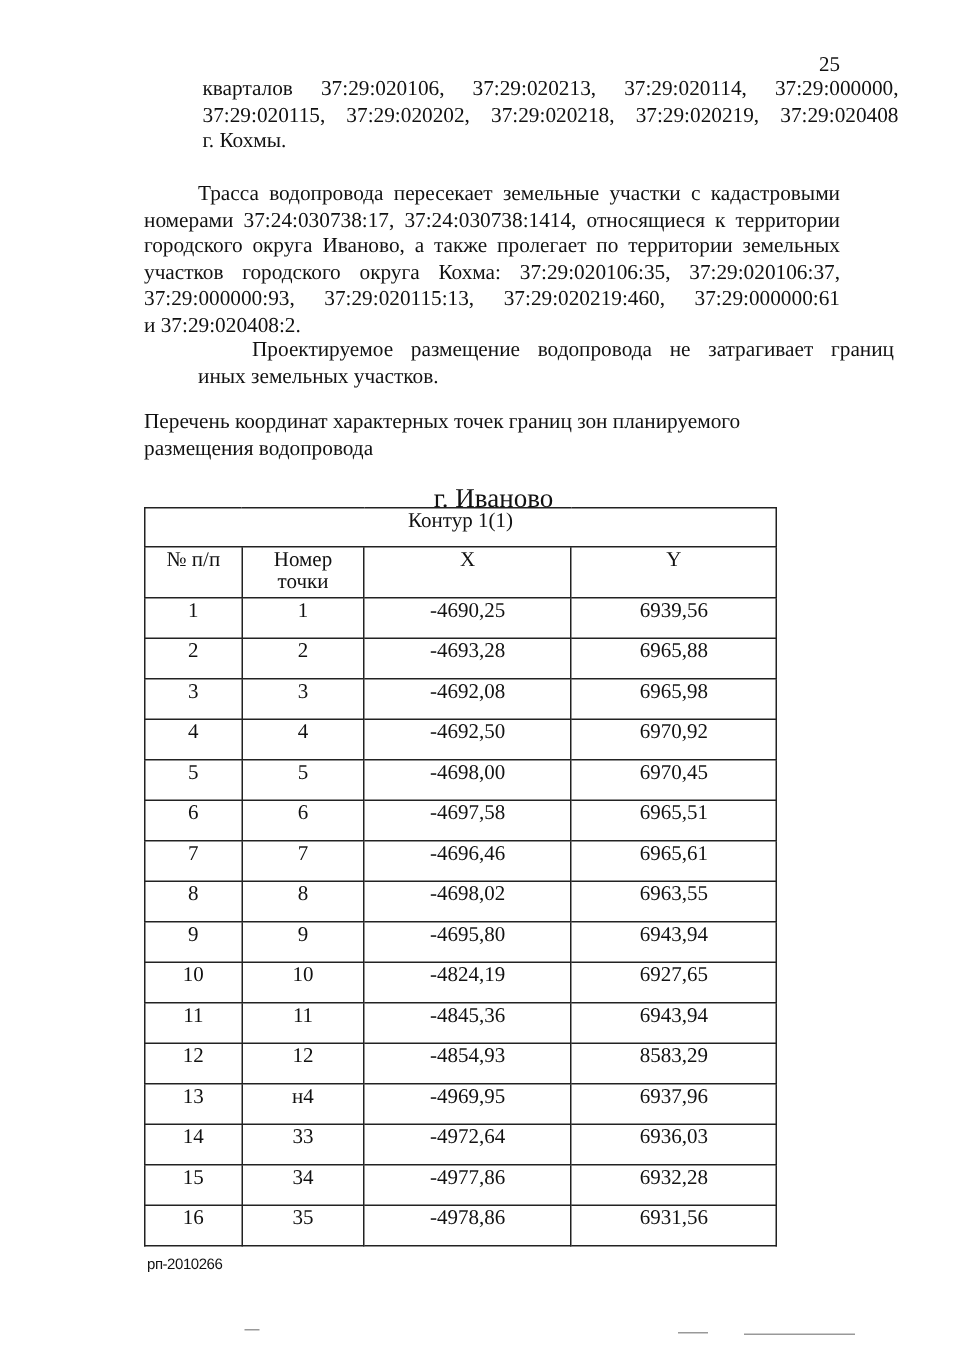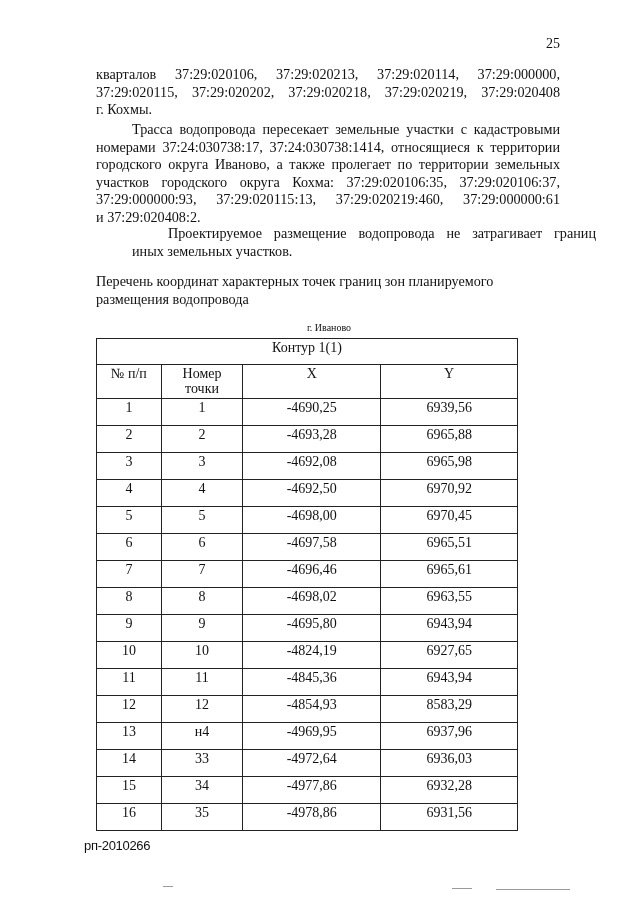--- a/index.html
+++ b/index.html
@@ -4,38 +4,38 @@
 <style>
   html, body { margin: 0; padding: 0; }
   body {
     width: 640px; height: 905px; background: #ffffff; position: relative; overflow: hidden;
     font-family: "Liberation Serif", "DejaVu Serif", serif; color: #111;
   }
   .page-number { position: absolute; top: 36px; left: 546px; font-size: 14px; text-align: center; }
   .para { position: absolute; left: 96px; width: 464px; font-size: 14.2px; line-height: 17.6px; text-align: justify; }
   .para .line { display: block; text-align: justify; text-align-last: justify; white-space: nowrap; }
   .para .line.last { text-align-last: left; }
-  .p1 { top: 66px; }
+  .p1 { top: 51px; margin-left: 39px; }
   .p2 { top: 121px; }
   .p2 .indent, .p3 .indent { padding-left: 36px; }
   .p3 { top: 225px; margin-left: 36px; }
   .title { position: absolute; top: 272px; left: 96px; width: 466px; text-align: left; font-size: 14.2px; line-height: 18px; }
-  .city { position: absolute; top: 322px; left: 96px; width: 466px; text-align: center; font-size: 10px; }
+  .city { position: absolute; top: 322px; left: 96px; width: 466px; text-align: center; font-size: 18px; }
   table.coords {
     position: absolute; top: 338px; left: 96px; width: 422px; border-collapse: collapse;
     font-size: 14px;
   }
   table.coords td, table.coords th {
     border: 1px solid #222; font-weight: normal; text-align: center; vertical-align: top; padding: 1px 2px 0 2px;
   }
   .contour-row th { height: 24px; }
   .head-row th { height: 32px; line-height: 15px; }
   .data-row td { height: 25px; }
   col.c1 { width: 73px; } col.c2 { width: 88px; } col.c3 { width: 153px; } col.c4 { width: 152px; }
-  .footer-code { position: absolute; top: 838px; left: 84px; font-family: "Liberation Sans", "DejaVu Sans", sans-serif; font-size: 13px; letter-spacing: -0.3px; }
+  .footer-code { position: absolute; top: 838px; left: 98px; font-family: "Liberation Sans", "DejaVu Sans", sans-serif; font-size: 10px; letter-spacing: -0.3px; }
   .scan-mark { position: absolute; height: 1px; background: #999; }
 </style>
 </head>
 <body>
 
 <div class="page-number">25</div>
 
 <div class="para p1">
   <span class="line">кварталов   37:29:020106,   37:29:020213,   37:29:020114,   37:29:000000,</span>
   <span class="line">37:29:020115,  37:29:020202,  37:29:020218,  37:29:020219,  37:29:020408</span>

